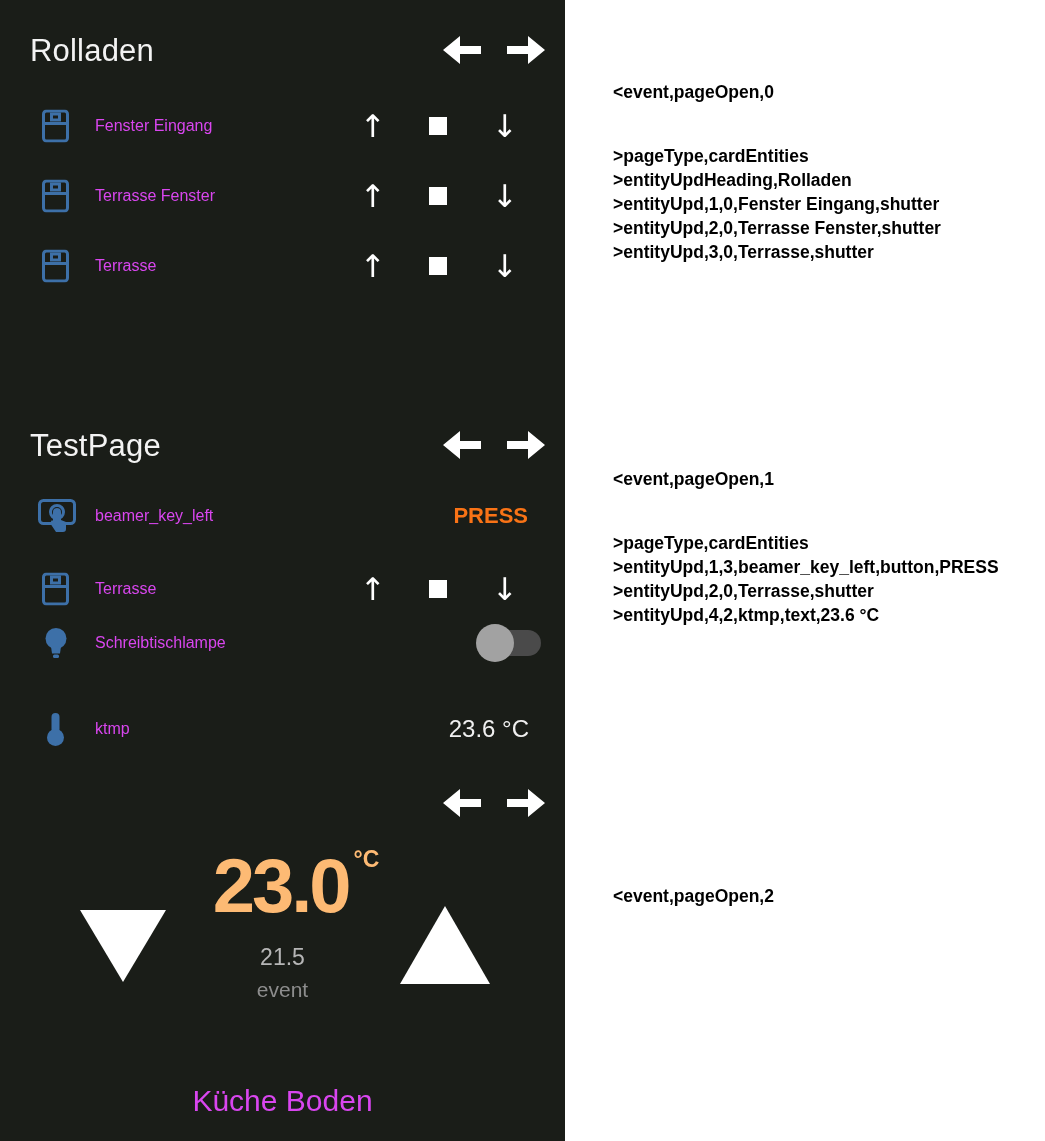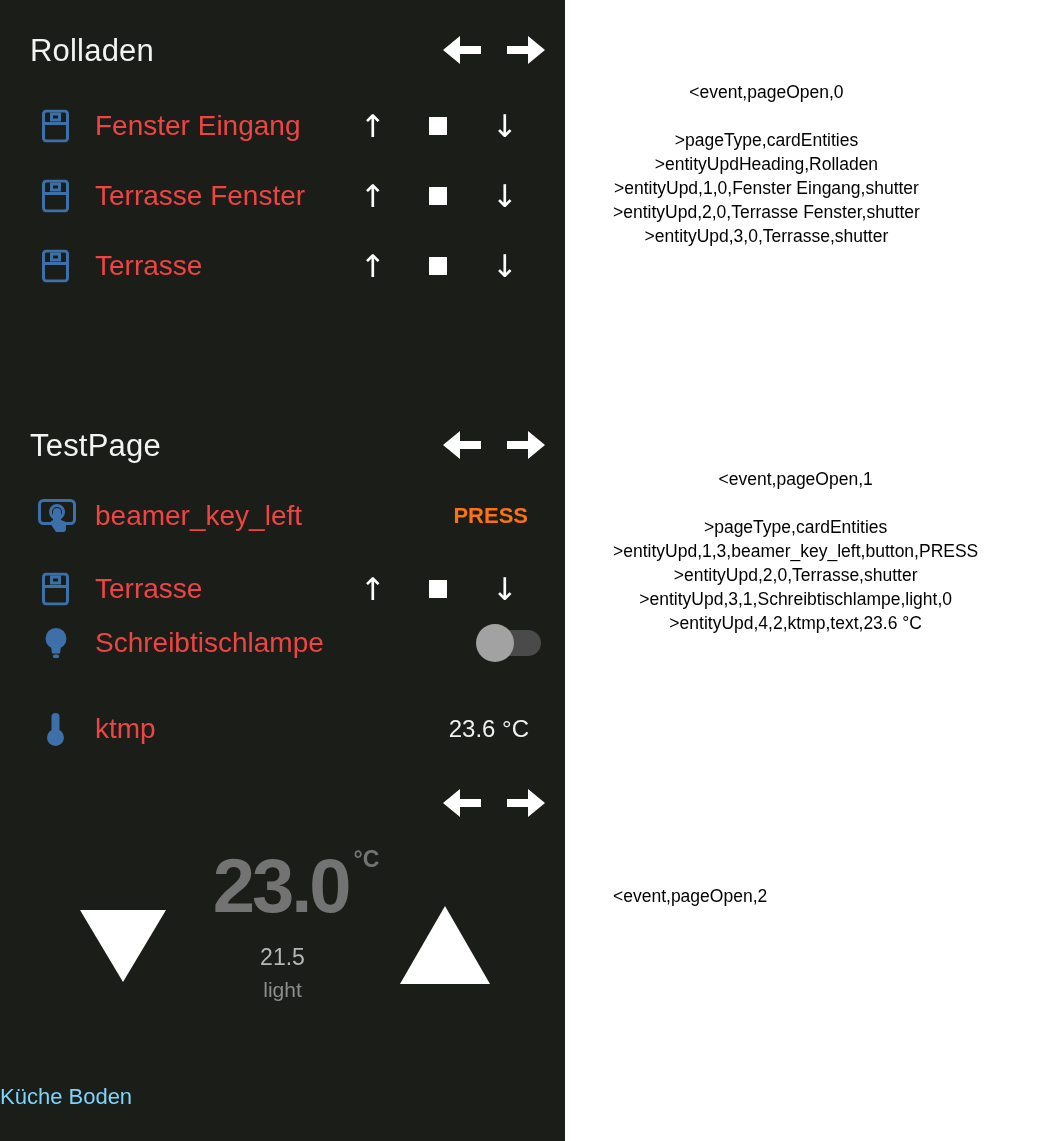--- a/index.html
+++ b/index.html
@@ -16,59 +16,59 @@
 
   .card-heading { position:absolute; left:30px; top:33px; font-size:31px; font-weight:400;
                   color:#f3f3f3; letter-spacing:0.2px; }
 
   .nav-group { position:absolute; right:20px; display:flex; gap:26px; align-items:center; }
   .nav-btn { width:38px; height:36px; display:flex; align-items:center; justify-content:center; cursor:pointer; }
 
   .entity-row { position:absolute; left:0; width:565px; height:44px; }
   .row-icon { position:absolute; left:42px; top:50%; transform:translateY(-50%); display:flex; }
   .row-label { position:absolute; left:95px; top:50%; transform:translateY(-50%);
-               font-size:28px; color:#ef4444; }
+               font-size:16px; color:#d946ef; }
   .ctl-up, .ctl-down { position:absolute; top:50%; transform:translateY(-50%);
                width:40px; text-align:center; font-size:31px; color:#ffffff; cursor:pointer;
                font-family:"DejaVu Sans", sans-serif; line-height:1; }
   .ctl-up   { left:353px; }
   .ctl-down { left:485px; }
   .ctl-stop { position:absolute; left:429px; top:50%; transform:translateY(-50%);
               width:18px; height:18px; background:#ffffff; cursor:pointer; }
   .press-value { position:absolute; right:37px; top:50%; transform:translateY(-50%);
                  font-size:22px; font-weight:700; color:#f97316; cursor:pointer; }
   .text-value { position:absolute; right:36px; top:50%; transform:translateY(-50%);
                 font-size:24px; color:#f0f0f0; }
   .toggle { position:absolute; right:24px; top:50%; transform:translateY(-50%);
             width:58px; height:26px; border-radius:13px; background:#4a4a4a; cursor:pointer; }
   .toggle-knob { position:absolute; left:-7px; top:-6px; width:38px; height:38px;
                  border-radius:50%; background:#a2a2a2; }
 
   
   .thermo-temp { position:absolute; left:296px; top:88px; transform:translateX(-50%);
-                 display:flex; align-items:flex-start; color:#737373; }
+                 display:flex; align-items:flex-start; color:#fdba74; }
   .big-temp { font-size:76px; font-weight:700; letter-spacing:-3px; line-height:1; }
   .temp-unit { font-size:23px; font-weight:700; margin-left:5px; margin-top:-2px; }
   .tri-down { position:absolute; left:80px; top:150px; width:0; height:0; cursor:pointer;
               border-left:43px solid transparent; border-right:43px solid transparent;
               border-top:72px solid #ffffff; }
   .tri-up { position:absolute; left:400px; top:146px; width:0; height:0; cursor:pointer;
             border-left:45px solid transparent; border-right:45px solid transparent;
             border-bottom:78px solid #ffffff; }
   .thermo-setpoint { position:absolute; left:0; right:0; top:184px; text-align:center;
                      font-size:23px; color:#b6b6b6; }
   .thermo-status { position:absolute; left:0; right:0; top:218px; text-align:center;
                    font-size:21px; color:#8d8d8d; }
-  .thermo-title { position:absolute; left:0; right:0; top:324px; text-align:left;
-                  font-size:22px; color:#7dd3fc; }
+  .thermo-title { position:absolute; left:0; right:0; top:324px; text-align:center;
+                  font-size:30px; color:#d946ef; }
 
   
-  .proto-block { position:absolute; left:613px; font-size:17.5px; font-weight:400;
-                 line-height:24px; color:#000000; white-space:nowrap;text-align:center; }
-  .proto-lines { margin-top:24px; }
+  .proto-block { position:absolute; left:613px; font-size:17.5px; font-weight:700;
+                 line-height:24px; color:#000000; white-space:nowrap; }
+  .proto-lines { margin-top:40px; }
   .pb-1 { top:80px; }
   .pb-2 { top:467px; }
   .pb-3 { top:884px; }
 </style>
 </head>
 <body>
 
 <svg width="0" height="0" style="position:absolute">
   <defs>
     <g id="i-nav-left">
@@ -231,21 +231,21 @@
 
       <div class="thermo-temp">
         <span class="big-temp">23.0</span>
         <span class="temp-unit">°C</span>
       </div>
 
       <div class="tri-down"></div>
       <div class="tri-up"></div>
 
       <div class="thermo-setpoint">21.5</div>
-      <div class="thermo-status">light</div>
+      <div class="thermo-status">event</div>
       <div class="thermo-title">Küche Boden</div>
     </div>
   </div>
 
   <div class="proto-block pb-1">
     <div>&lt;event,pageOpen,0</div>
     <div class="proto-lines">
       <div>&gt;pageType,cardEntities</div>
       <div>&gt;entityUpdHeading,Rolladen</div>
       <div>&gt;entityUpd,1,0,Fenster Eingang,shutter</div>
@@ -253,21 +253,20 @@
       <div>&gt;entityUpd,3,0,Terrasse,shutter</div>
     </div>
   </div>
 
   <div class="proto-block pb-2">
     <div>&lt;event,pageOpen,1</div>
     <div class="proto-lines">
       <div>&gt;pageType,cardEntities</div>
       <div>&gt;entityUpd,1,3,beamer_key_left,button,PRESS</div>
       <div>&gt;entityUpd,2,0,Terrasse,shutter</div>
-      <div>&gt;entityUpd,3,1,Schreibtischlampe,light,0</div>
       <div>&gt;entityUpd,4,2,ktmp,text,23.6 °C</div>
     </div>
   </div>
 
   <div class="proto-block pb-3">
     <div>&lt;event,pageOpen,2</div>
   </div>
 
 </div>
 

